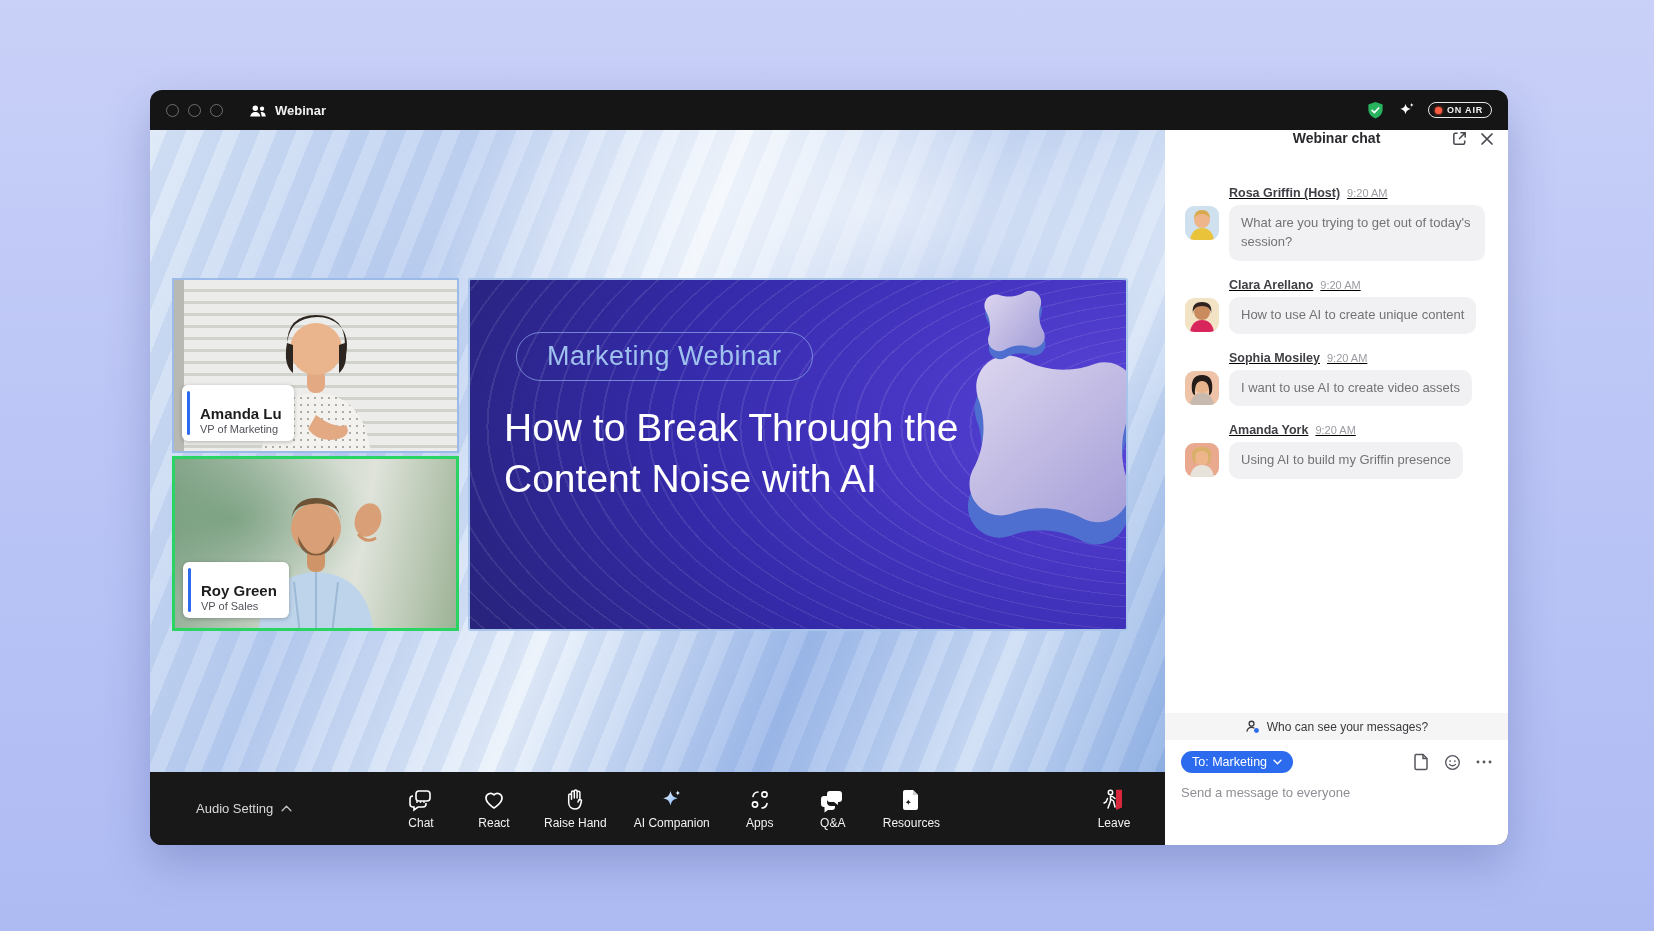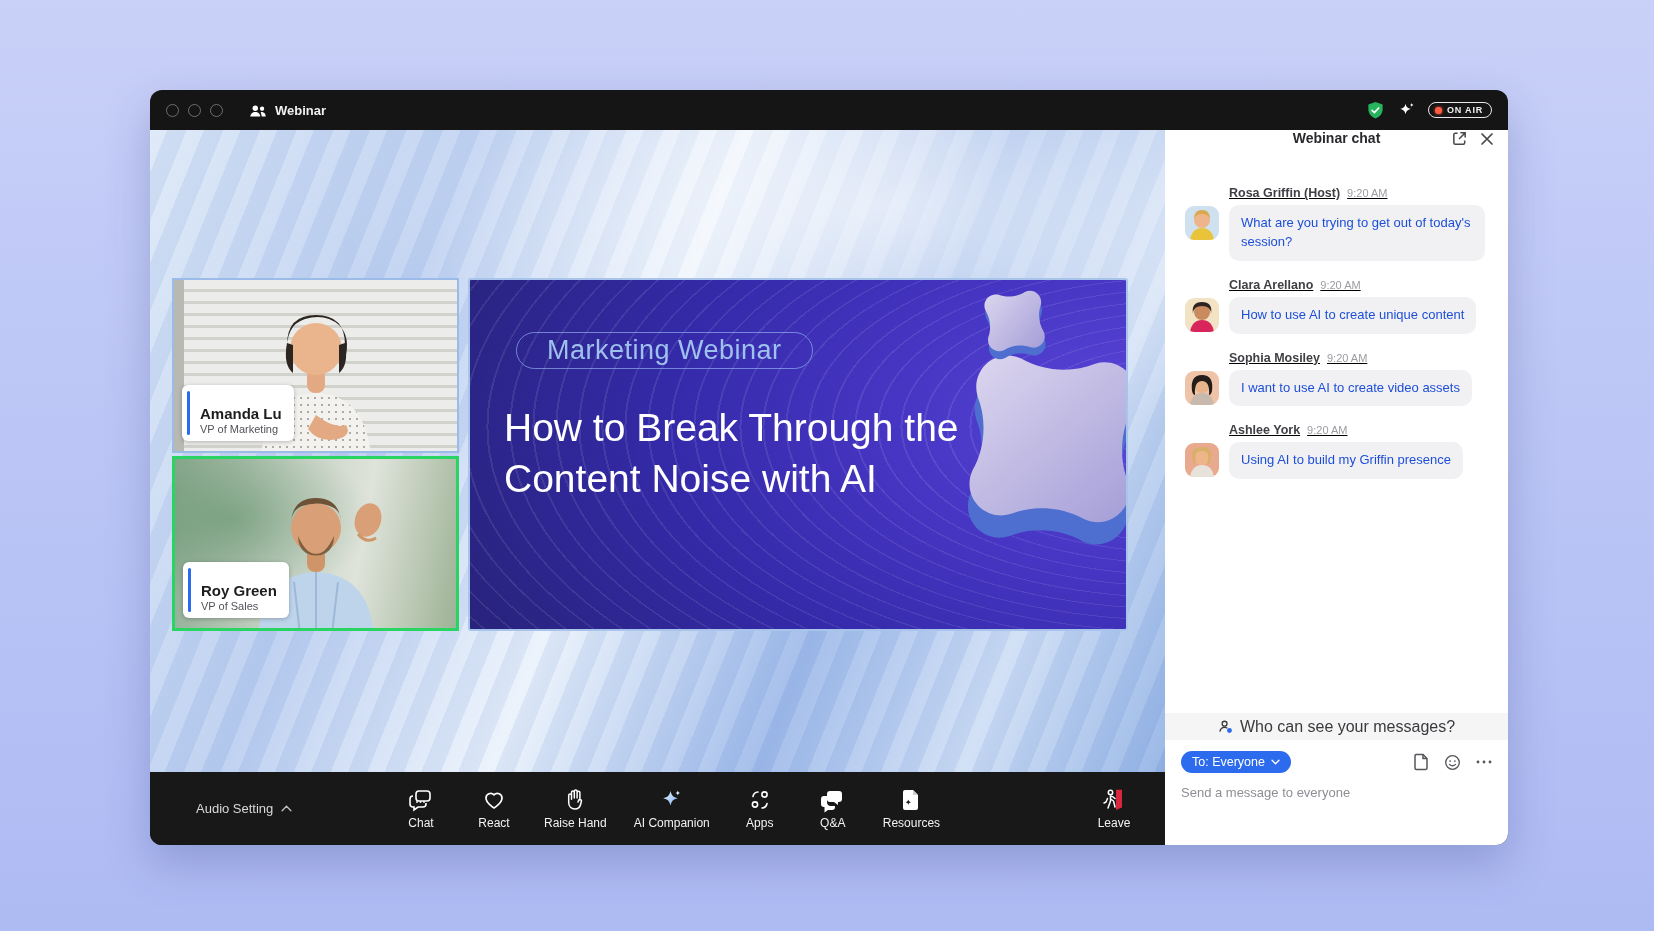--- a/index.html
+++ b/index.html
@@ -56,21 +56,21 @@
   
   .slide{
     position:absolute; left:318px; top:148px; width:660px; height:353px;
     border:2px solid #a9c4ea; border-radius:3px; overflow:hidden;
     background:
       repeating-radial-gradient(140% 130% at 108% 42%, rgba(255,255,255,.09) 0 2px, transparent 2px 23px),
       radial-gradient(130% 150% at 102% 40%, #5b46da 0%, #4736c4 28%, #342aa9 55%, #232069 100%);
   }
   .slide-badge{
     position:absolute; left:46px; top:52px; border:1.5px solid rgba(150,185,245,.65);
-    border-radius:999px; padding:2px 30px; color:#9fc1ee; font-size:27px; letter-spacing:.5px;
+    border-radius:999px; padding:8px 30px; color:#9fc1ee; font-size:27px; letter-spacing:.5px;
   }
   .slide-title{
     position:absolute; left:34px; top:122px; width:470px; color:#ffffff;
     font-size:39px; font-weight:normal; line-height:1.32;
   }
   .star{ position:absolute; }
   .star-big{ left:478px; top:66px; width:208px; height:208px; transform:rotate(4deg); }
   .star-small{ left:508px; top:8px; width:74px; height:74px; transform:rotate(-6deg); }
 
   
@@ -87,25 +87,25 @@
   .chat-header .title{ font-size:14px; color:#2a2a2e; font-weight:bold; }
   .chat-header .hicons{ position:absolute; right:14px; display:flex; gap:12px; align-items:center; }
 
   .messages{ flex:1; padding:12px 0 0 0; overflow:hidden; }
   .msg{ position:relative; padding:0 18px 0 64px; margin-bottom:17px;text-decoration:underline; }
   .msg .avatar{ position:absolute; left:20px; top:20px; width:34px; height:34px; border-radius:9px; overflow:hidden; }
   .msg .meta{ font-size:12.5px; color:#3f3f45; margin-bottom:5px; }
   .msg .meta .time{ color:#9b9ba2; font-size:11px; margin-left:7px; font-weight:normal; }
   .msg .bubble{
     display:inline-block; max-width:256px; background:#f1f1f4; border-radius:10px;
-    padding:9px 12px; font-size:13px; color:#1d4ed8; line-height:1.45;
+    padding:9px 12px; font-size:13px; color:#737373; line-height:1.45;
   }
 
   .privacy{ height:27px; background:#f5f5f6; display:flex; align-items:center; justify-content:center; gap:7px;
-            font-size:16px; color:#3a3a3e; }
+            font-size:12px; color:#3a3a3e; }
   .compose{ padding:11px 16px 0 16px; height:105px; }
   .compose-row{ display:flex; align-items:center; }
   .to-pill{ display:inline-flex; align-items:center; gap:6px; background:#2c6bed; color:#fff; font-size:12.5px;
             border-radius:14px; padding:4px 11px; }
   .compose-icons{ margin-left:auto; display:flex; gap:15px; align-items:center; color:#55555c; }
   .compose-input{ border:none; outline:none; width:100%; margin-top:12px; font-size:13px;
                   font-family:inherit; color:#333; background:transparent; }
   .compose-input::placeholder{ color:#8e8e95; }
 
   .icon{ display:inline-flex; }
@@ -377,40 +377,40 @@
 
           <div class="msg">
             <span class="avatar">
               <svg width="34" height="34" viewBox="0 0 34 34">
                   <rect width="34" height="34" fill="#e9a98f"></rect>
                   <path d="M5 34q2-12 12-12t12 12z" fill="#e7e3da"></path>
                   <circle cx="17" cy="14" r="8" fill="#efb58a"></circle>
                   <path d="M8 18q-4-14 9-14 13 0 8 15-1 3-3 2 4-13-5-13t-6 12q-2 1-3-2z" fill="#d8b06a"></path>
                 </svg>
             </span>
-            <div class="meta"><b>Ashlee York</b><span class="time">9:20 AM</span></div>
+            <div class="meta"><b>Amanda York</b><span class="time">9:20 AM</span></div>
             <div class="bubble">Using AI to build my Griffin presence</div>
           </div>
         </div>
 
         <div class="privacy">
           <span class="icon">
             <svg width="15" height="15" viewBox="0 0 16 16" fill="none" stroke="#3a3a3e" stroke-width="1.4">
                 <circle cx="7" cy="5" r="2.6"></circle>
                 <path d="M2 13.5c.5-3 2.3-4.5 5-4.5 1.2 0 2.2.3 3 .8"></path>
                 <circle cx="12.2" cy="12.2" r="2.6" fill="#2c6bed" stroke="none"></circle>
               </svg>
           </span>
           <span>Who can see your messages?</span>
         </div>
 
         <div class="compose">
           <div class="compose-row">
             <span class="to-pill">
-              <span>To: Everyone</span>
+              <span>To: Marketing</span>
               <span class="icon">
                 <svg width="9" height="6" viewBox="0 0 10 7">
                     <path d="M1 1.5L5 5.5 9 1.5" stroke="#fff" stroke-width="1.6" fill="none" stroke-linecap="round"></path>
                   </svg>
               </span>
             </span>
             <span class="compose-icons">
               <span class="icon">
                 <svg width="16" height="18" viewBox="0 0 16 18" fill="none" stroke="#55555c" stroke-width="1.5">
                     <path d="M3 1.5h7l4 4V15a1.5 1.5 0 0 1-1.5 1.5h-9A1.5 1.5 0 0 1 2 15V3A1.5 1.5 0 0 1 3 1.5z"></path>

